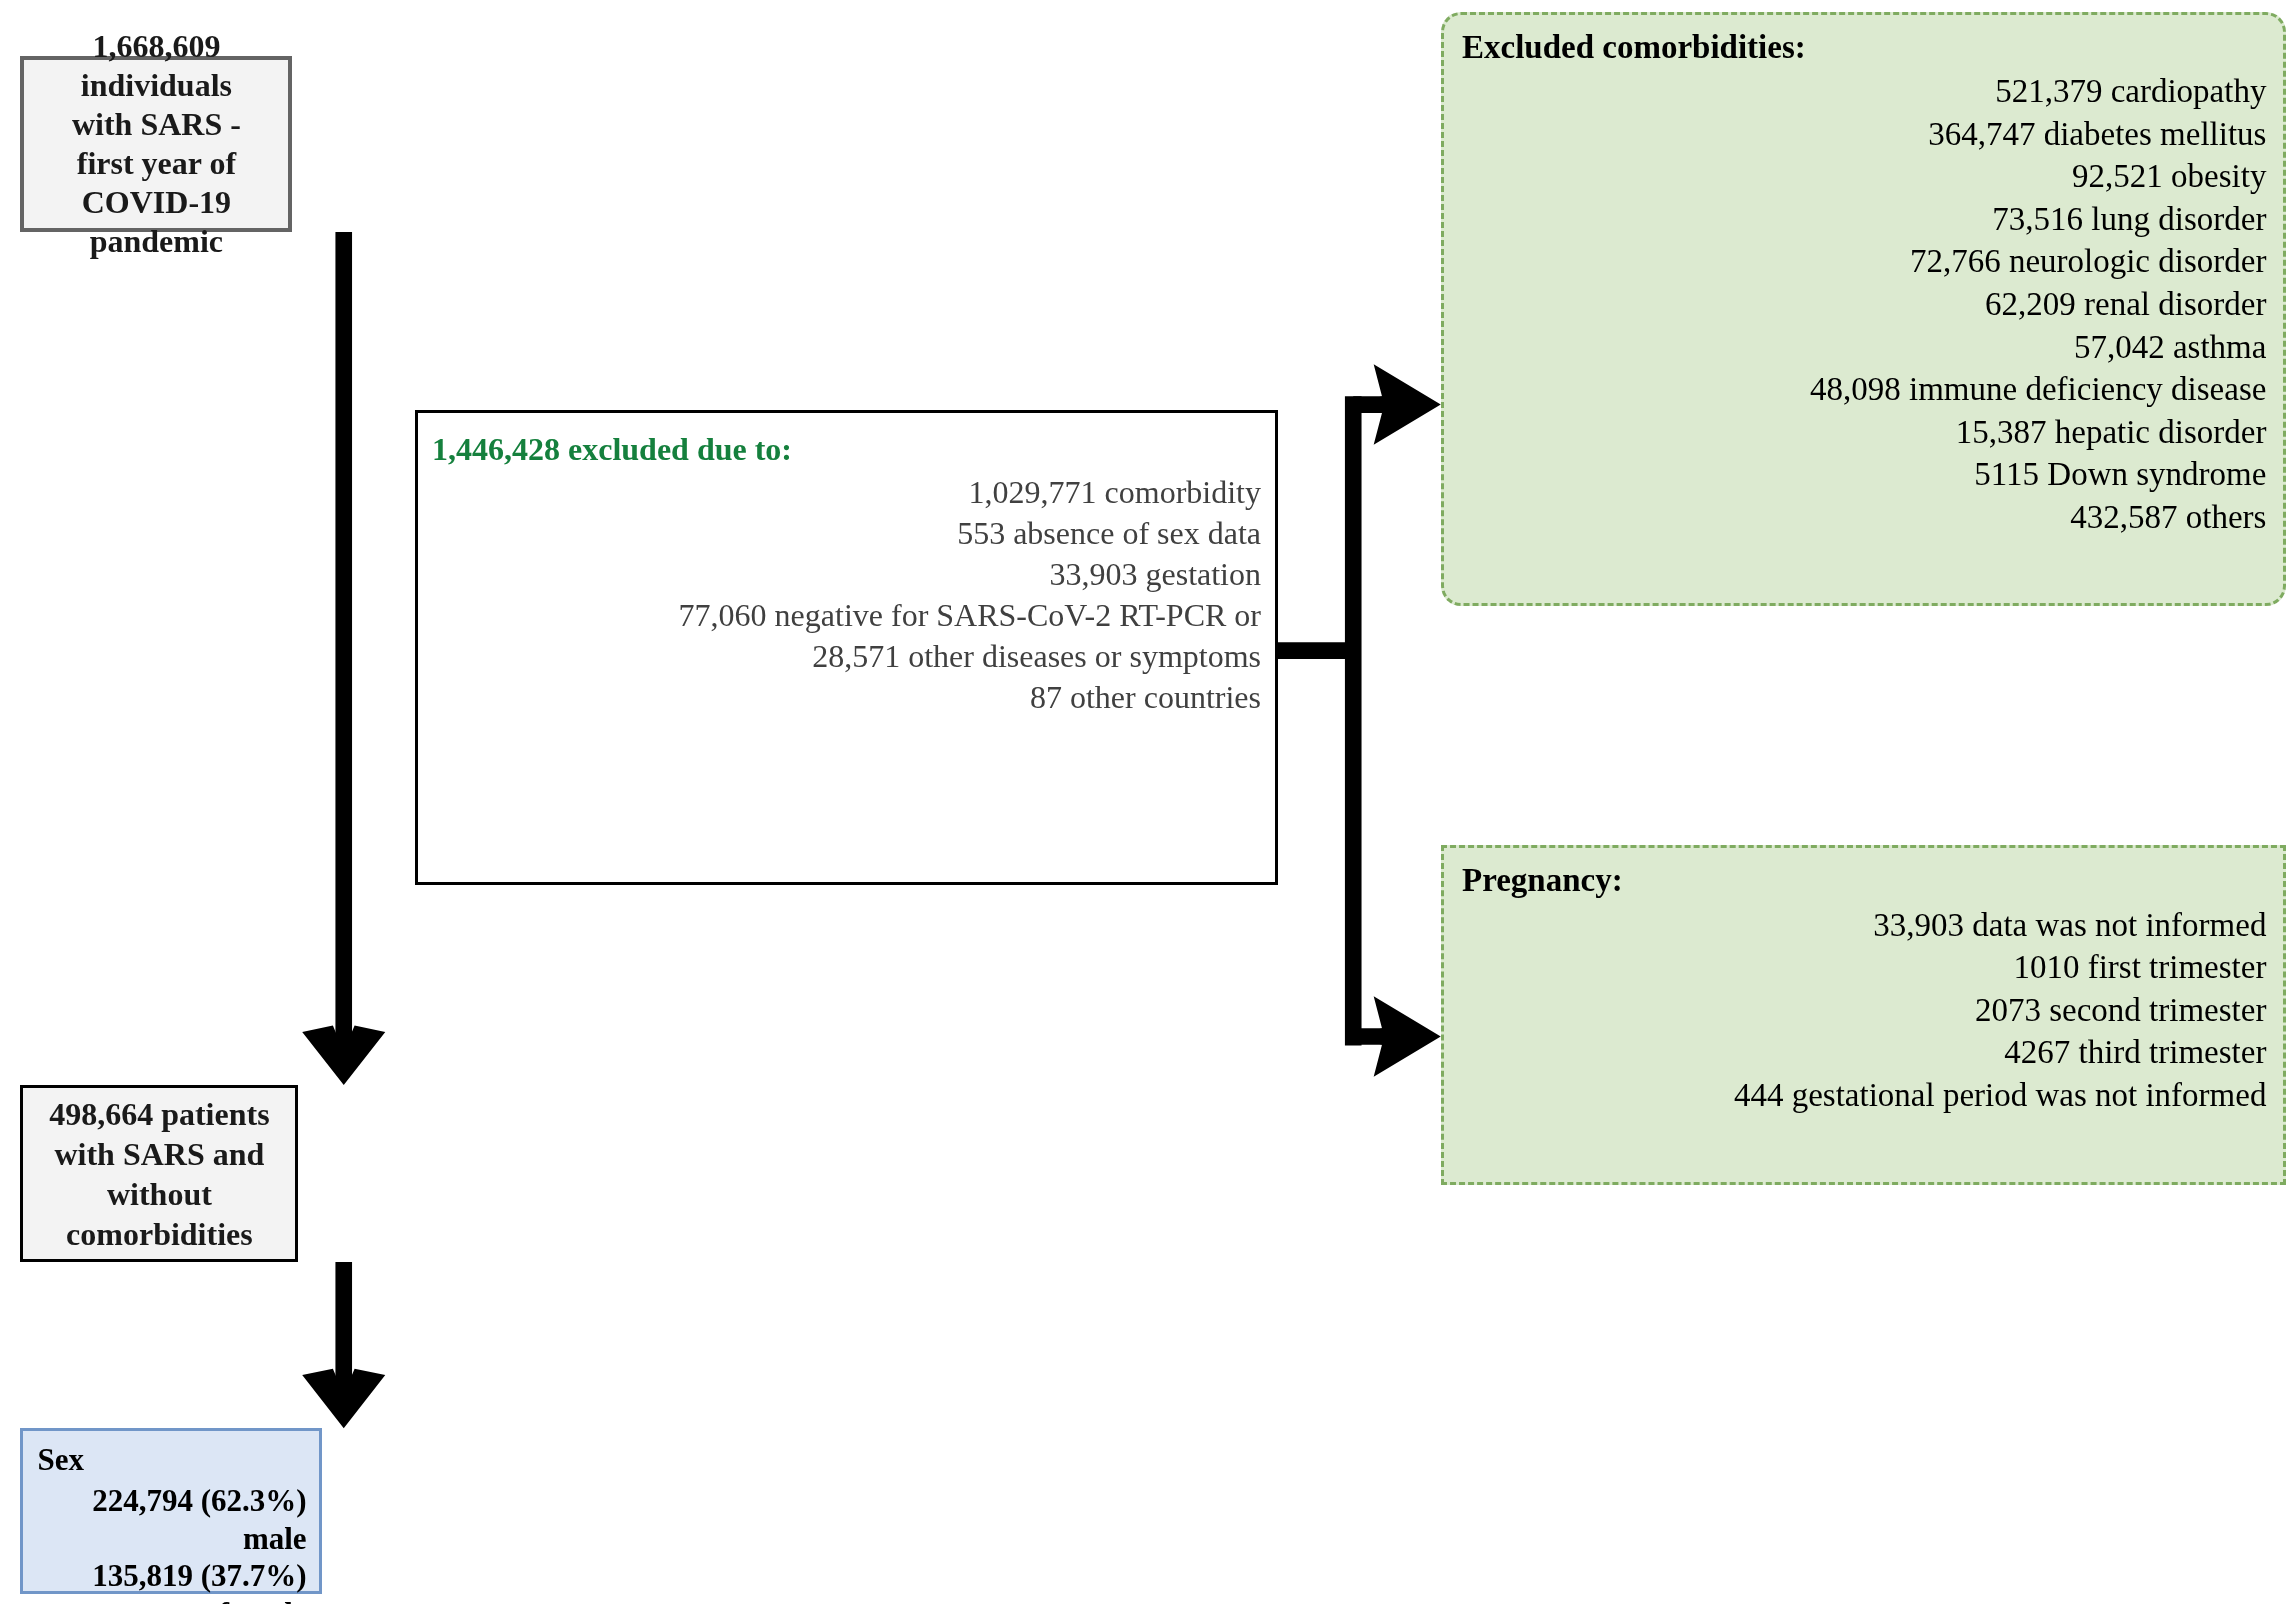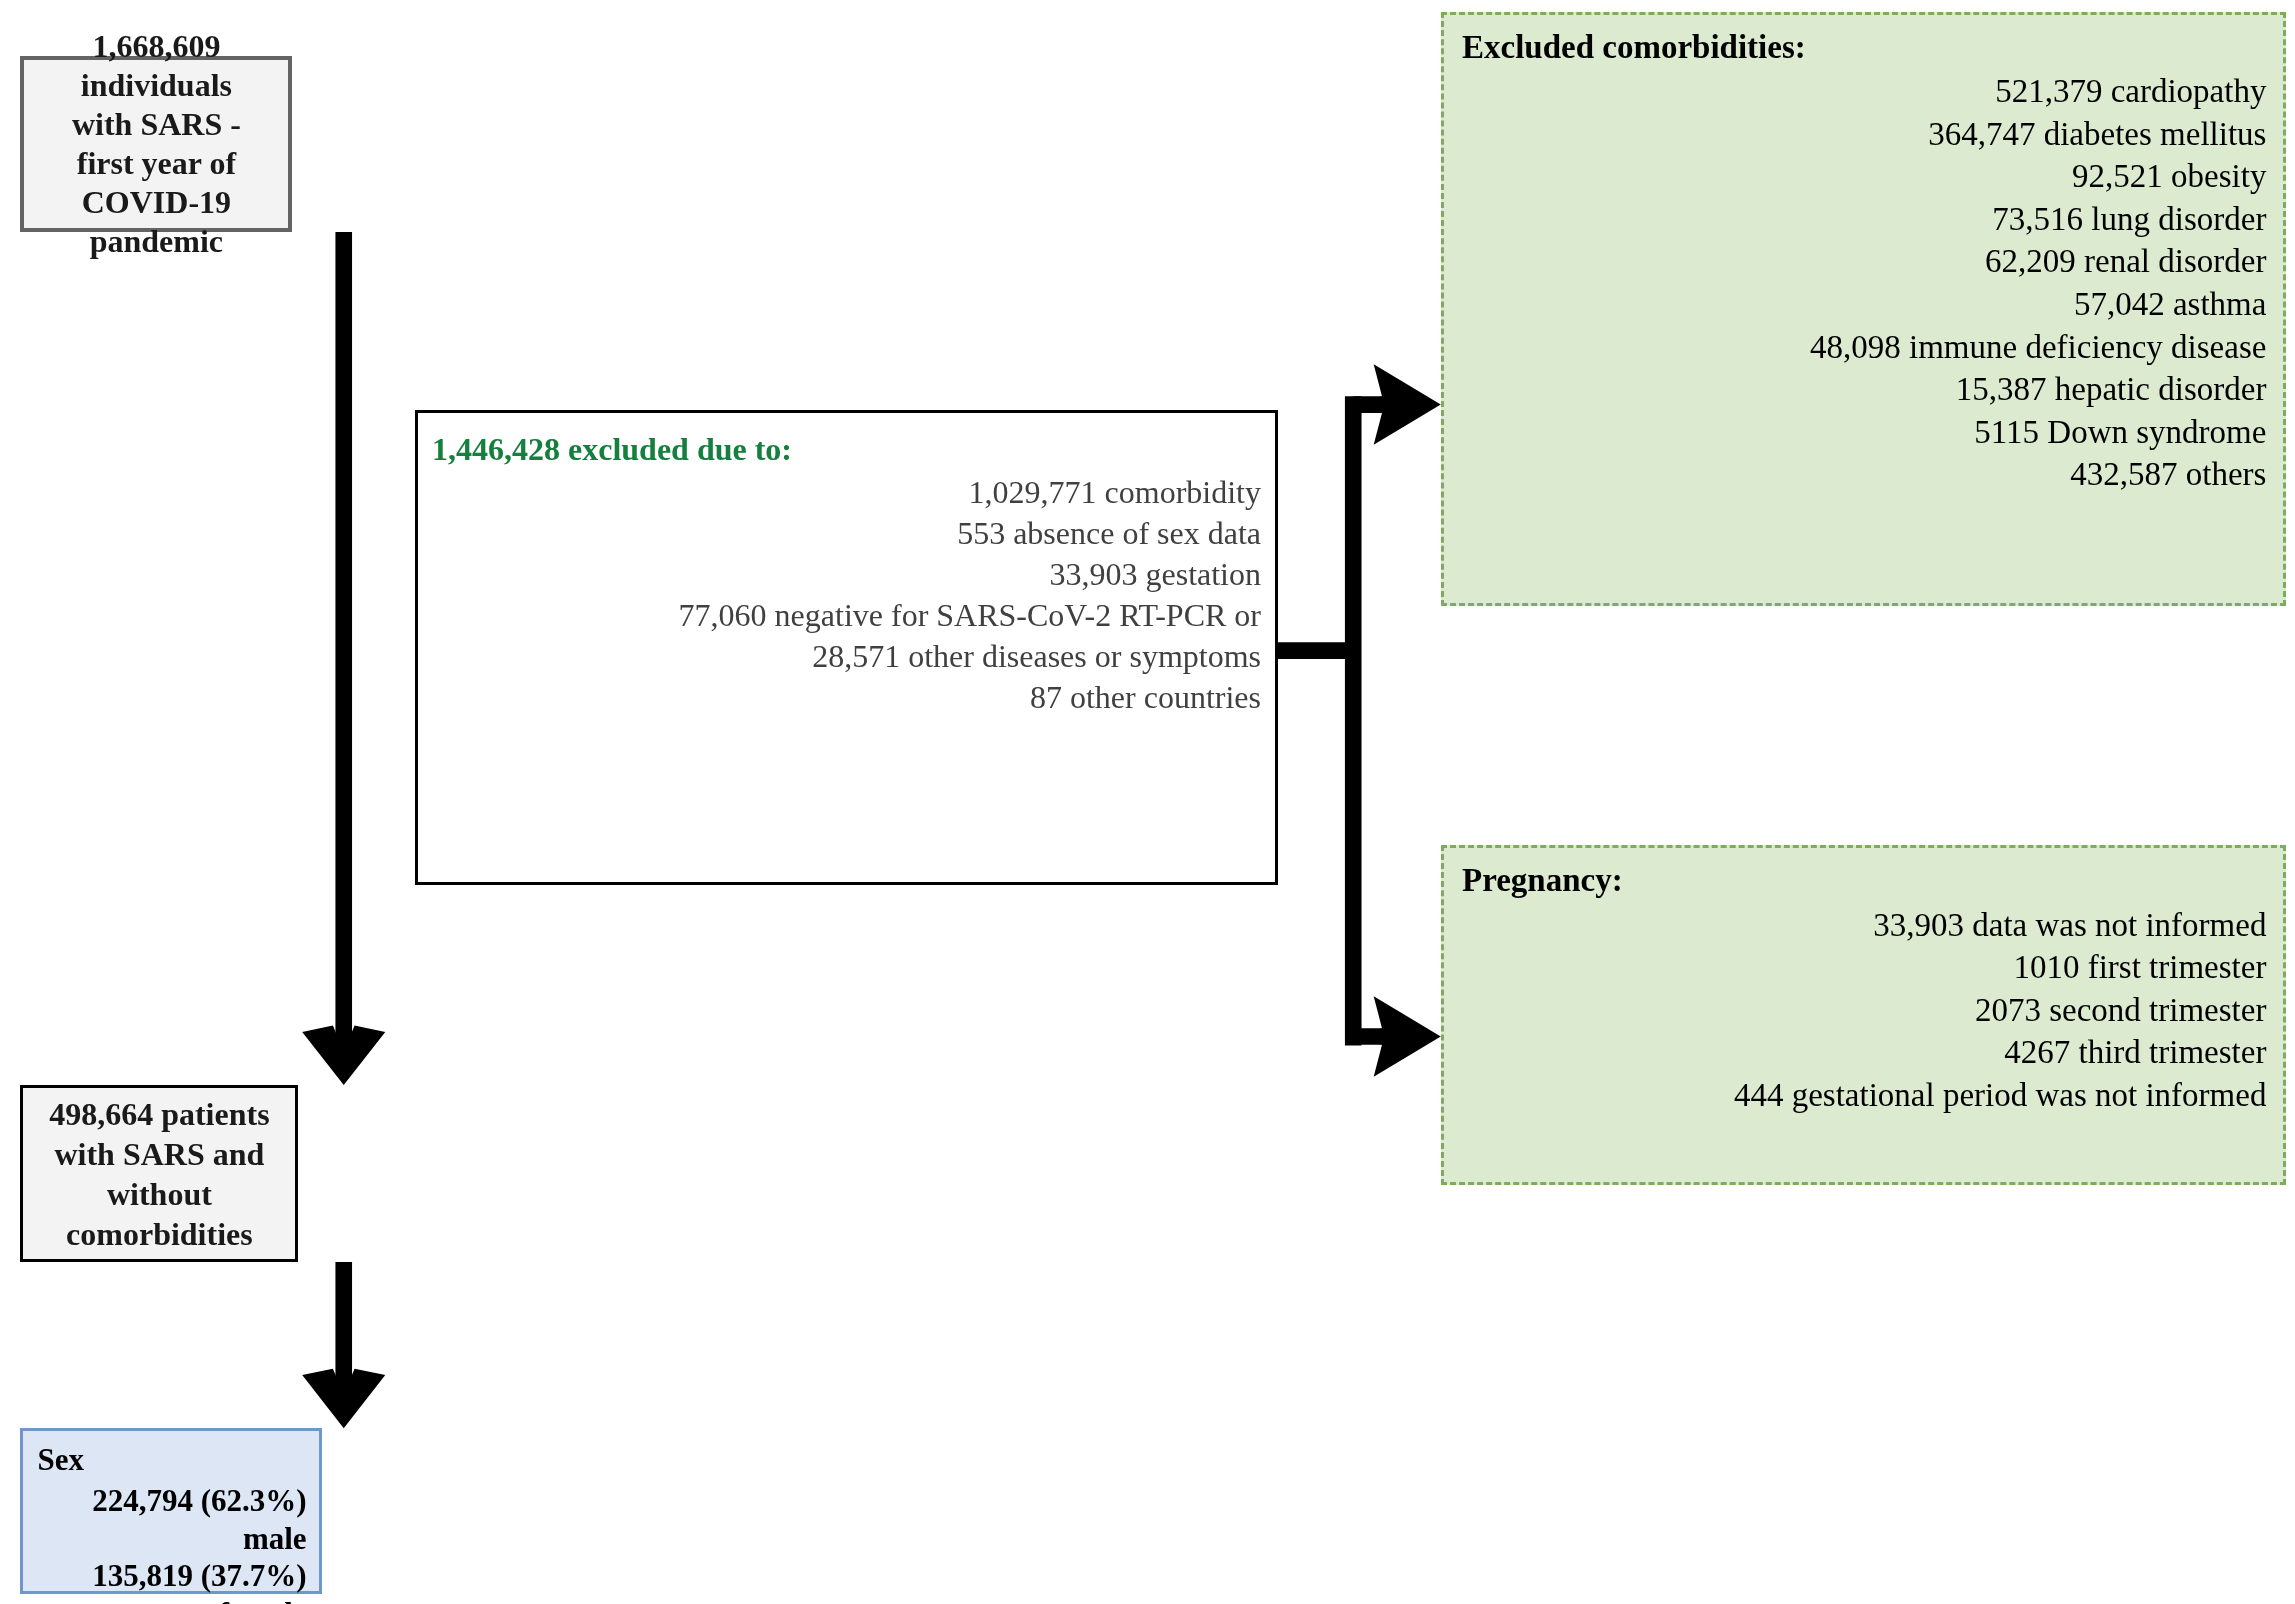--- a/index.html
+++ b/index.html
@@ -104,21 +104,21 @@
   
   .greenbox {
     position: absolute;
     background: #dcead0;
     border: 3.8px dashed #7fab60;
     box-sizing: border-box;
     padding: 14px 16.6px 11.5px 18px;
   }
   #box-comorbidities {
     left: 1441px; top: 11.5px;
-    width: 845px; height: 594px;
+    width: 845px; height: 594px; border-radius: 20px;
   }
   #box-pregnancy {
     left: 1441px; top: 845px;
     width: 845px; height: 340px;
   }
   .greenbox .hdr {
     font-weight: bold;
     font-size: 33px;
     line-height: 1.15;
     text-align: left;
@@ -179,20 +179,21 @@
     </div>
   </div>
 
   <div class="greenbox" id="box-comorbidities">
     <div class="hdr">Excluded comorbidities:</div>
     <div class="lines">
       <div>521,379 cardiopathy</div>
       <div>364,747 diabetes mellitus</div>
       <div>92,521 obesity</div>
       <div>73,516 lung disorder</div>
+      <div>72,766 neurologic disorder</div>
       <div>62,209 renal disorder</div>
       <div>57,042 asthma</div>
       <div>48,098 immune deficiency disease</div>
       <div>15,387 hepatic disorder</div>
       <div>5115 Down syndrome</div>
       <div>432,587 others</div>
     </div>
   </div>
 
   <div class="greenbox" id="box-pregnancy">

